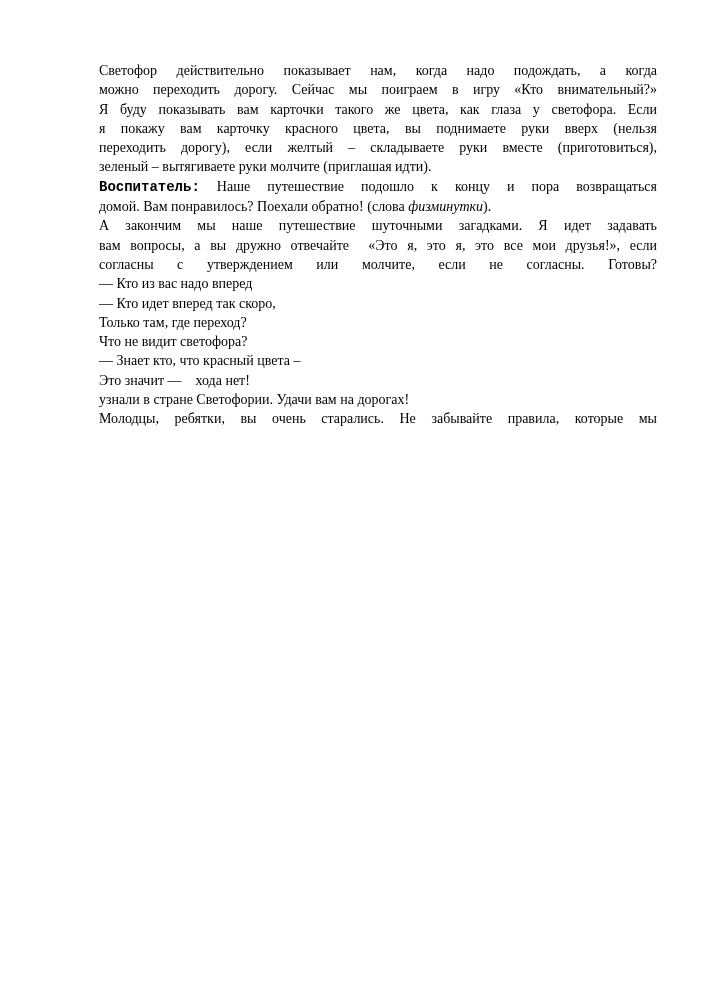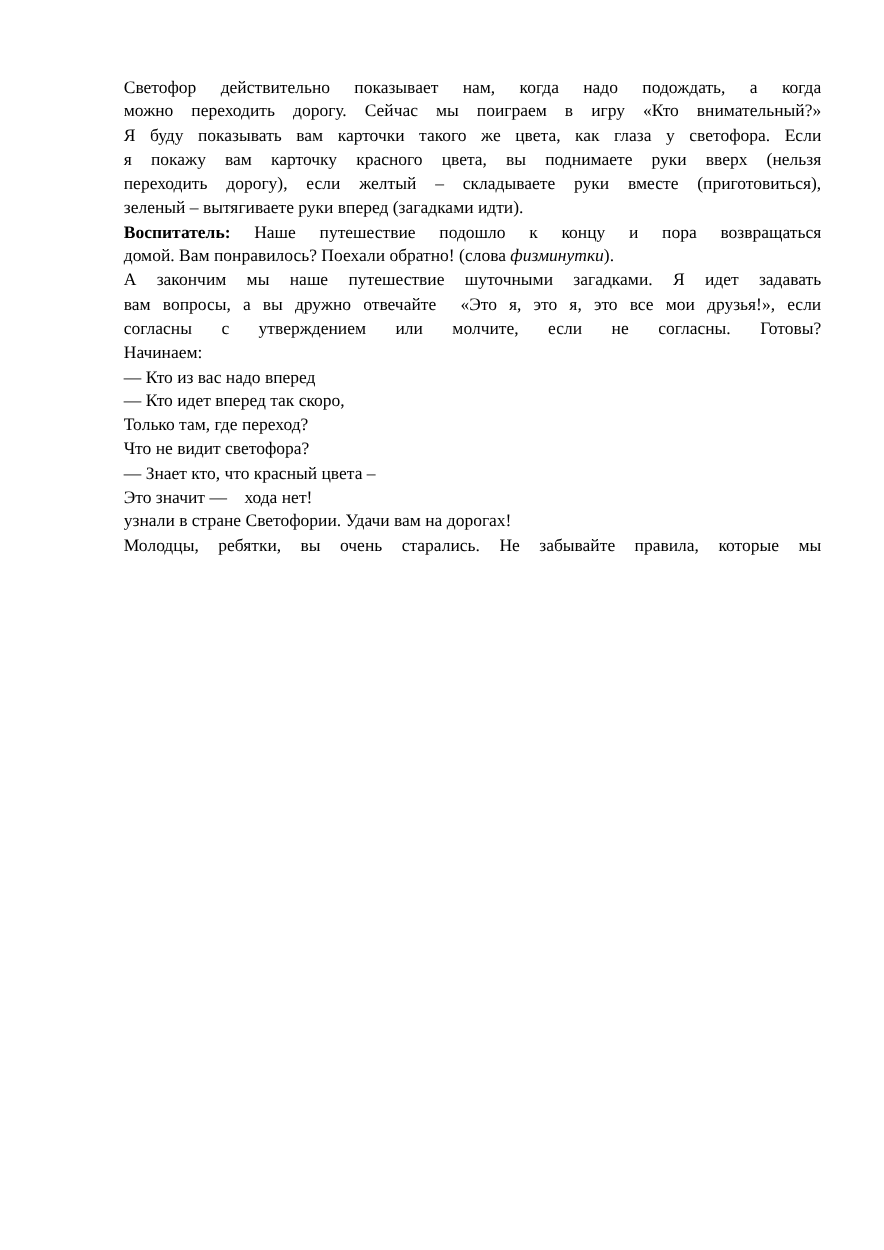--- a/index.html
+++ b/index.html
@@ -26,44 +26,43 @@
     }
     .line {
       min-height: 19.3px;
       white-space: normal;
     }
     
     .line.j {
       text-align: justify;
       text-align-last: justify;
     }
-    .b { font-weight: bold; }
+    .b { font-weight: bold; font-family: Liberation Mono, monospace; }
     .i { font-style: italic; }
   </style>
 </head>
 <body>
 
 <div class="page">
   <div class="doc">
 
     <div class="line j">Светофор действительно показывает нам, когда надо подождать, а когда</div>
     <div class="line j">можно переходить дорогу. Сейчас мы поиграем в игру «Кто внимательный?»</div>
     <div class="line j">Я буду показывать вам карточки такого же цвета, как глаза у светофора. Если</div>
     <div class="line j">я покажу вам карточку красного цвета, вы поднимаете руки вверх (нельзя</div>
     <div class="line j">переходить дорогу), если желтый – складываете руки вместе (приготовиться),</div>
-    <div class="line">зеленый – вытягиваете руки вперед (загадками идти).</div>
+    <div class="line">зеленый – вытягиваете руки молчите (приглашая идти).</div>
 
     <div class="line j"><span class="b">Воспитатель:</span><span> Наше путешествие подошло к концу и пора возвращаться</span></div>
 
     <div class="line"><span>домой. Вам понравилось? Поехали обратно! (слова </span><span class="i">физминутки</span><span>).</span></div>
 
     <div class="line j">А закончим мы наше путешествие шуточными загадками. Я идет задавать</div>
     <div class="line j">вам вопросы, а вы дружно отвечайте&nbsp; «Это я, это я, это все мои друзья!», если</div>
     <div class="line j">согласны с утверждением или молчите, если не согласны. Готовы?</div>
-    <div class="line">Начинаем:</div>
     <div class="line">— Кто из вас надо вперед</div>
     <div class="line">— Кто идет вперед так скоро,</div>
     <div class="line">Только там, где переход?</div>
     <div class="line">Что не видит светофора?</div>
     <div class="line">— Знает кто, что красный цвета –</div>
     <div class="line">Это значит —&nbsp;&nbsp;&nbsp; хода нет!</div>
     <div class="line">узнали в стране Светофории. Удачи вам на дорогах!</div>
     <div class="line j">Молодцы, ребятки, вы очень старались. Не забывайте правила, которые мы</div>
 
   </div>

